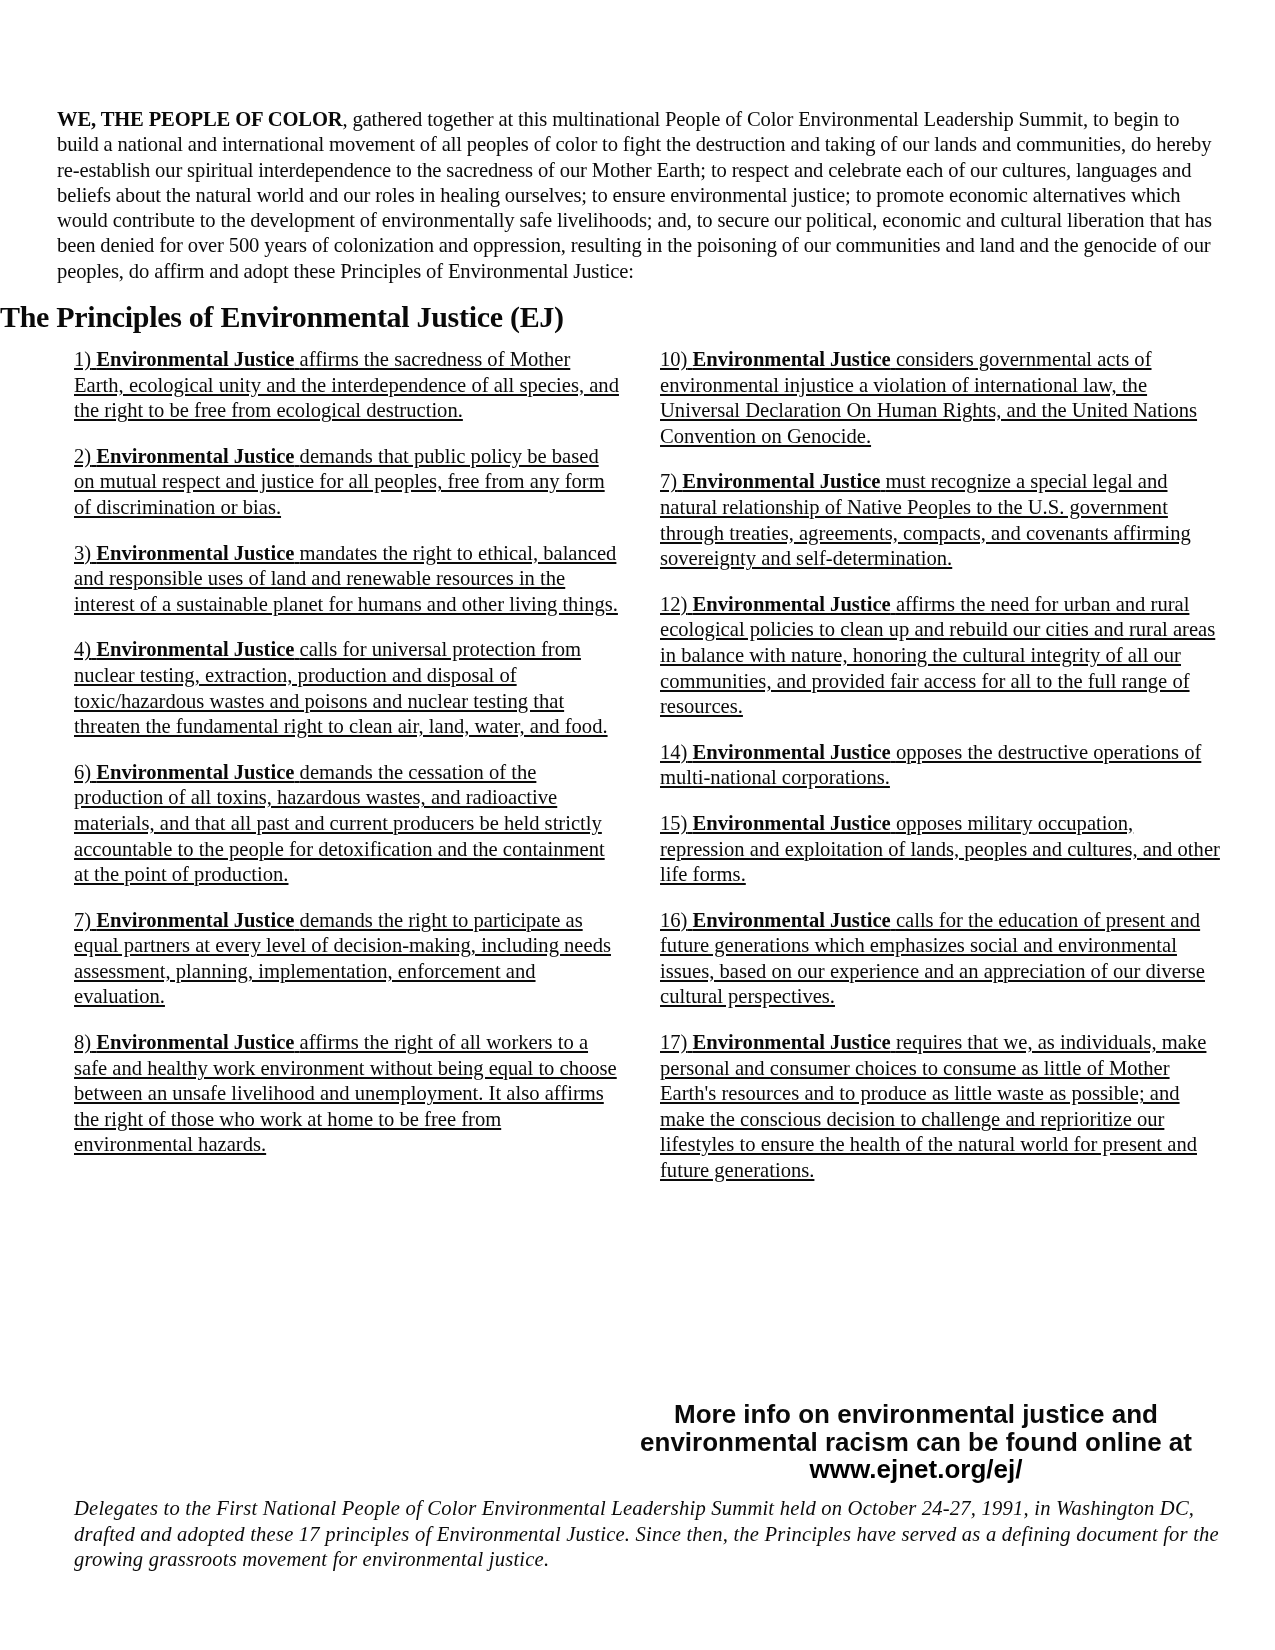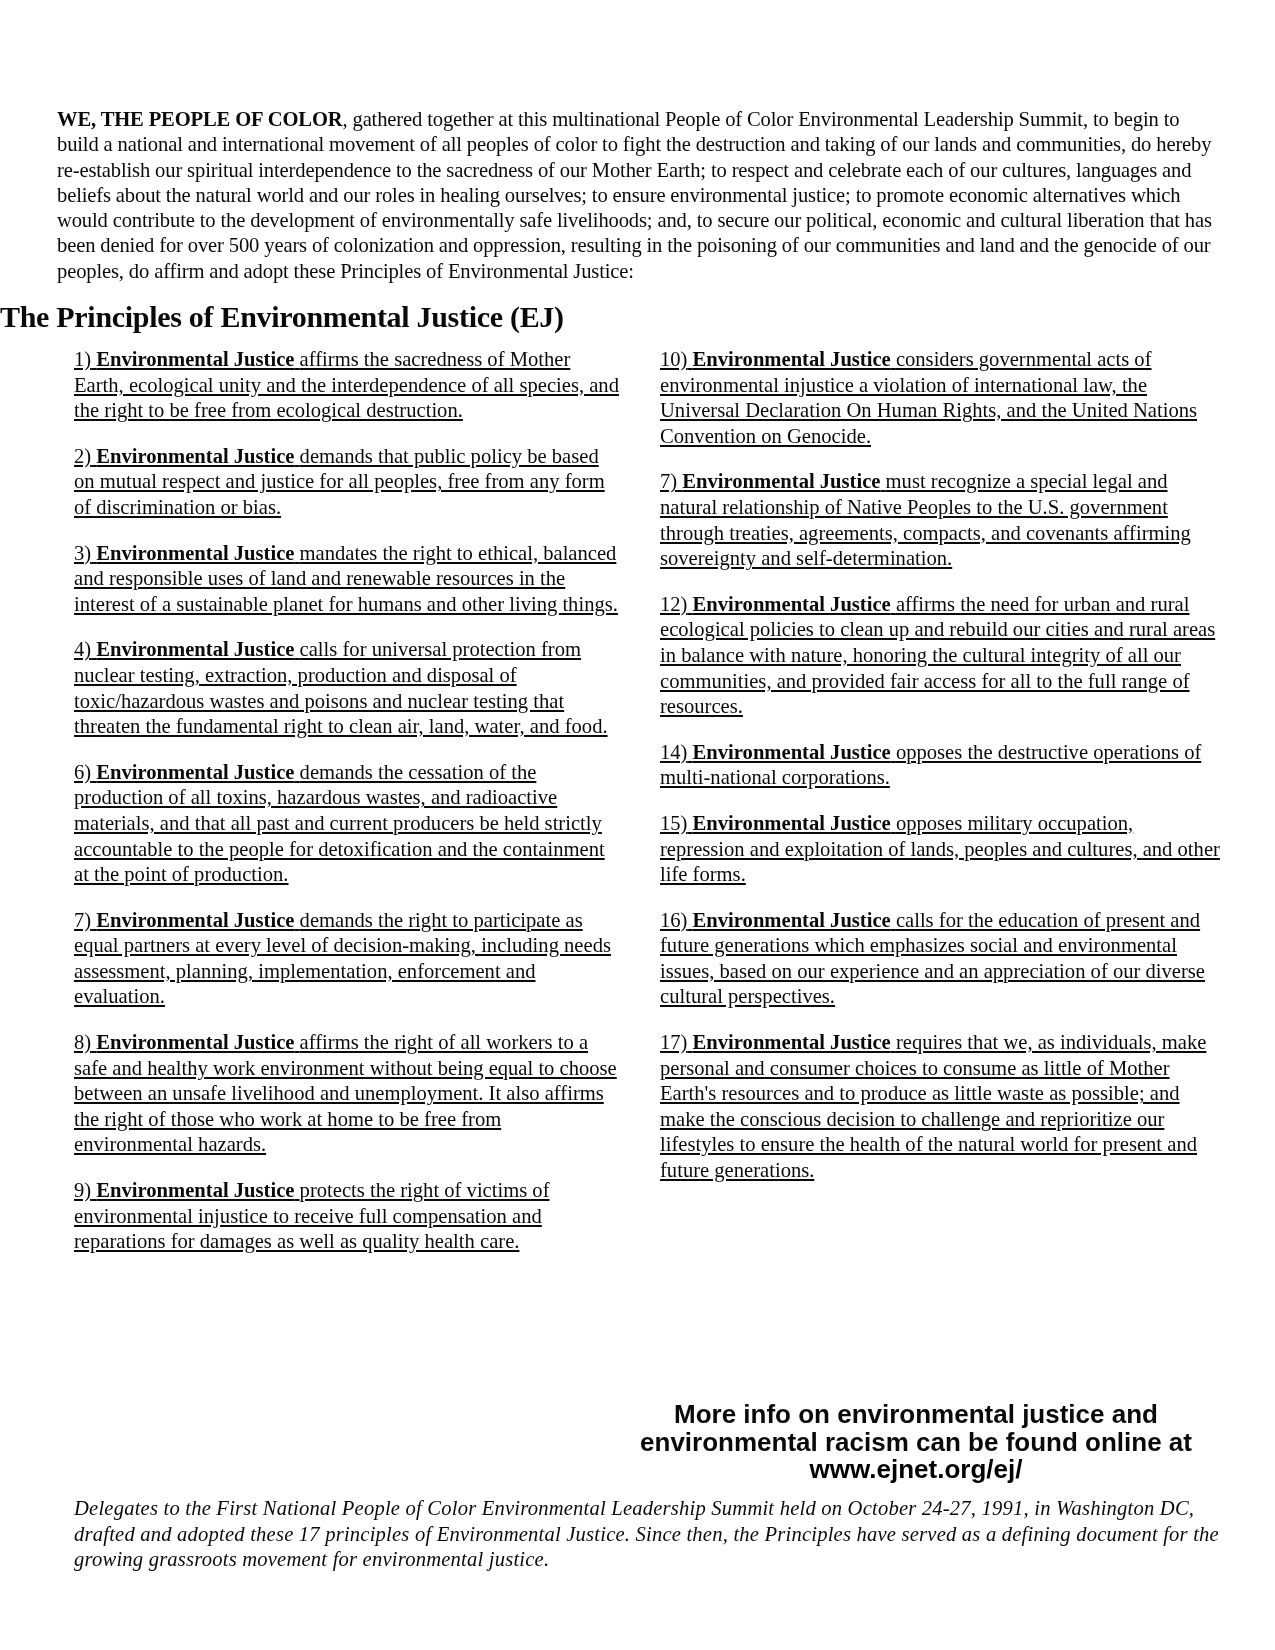--- a/index.html
+++ b/index.html
@@ -41,21 +41,20 @@
 <div class="title">The Principles of Environmental Justice (EJ)</div>
 
 <div class="col col-left">
   <p class="principle"><span>1)</span> <b>Environmental Justice</b> <span>affirms the sacredness of Mother Earth, ecological unity and the interdependence of all species, and the right to be free from ecological destruction.</span></p>
   <p class="principle"><span>2)</span> <b>Environmental Justice</b> <span>demands that public policy be based on mutual respect and justice for all peoples, free from any form of discrimination or bias.</span></p>
   <p class="principle"><span>3)</span> <b>Environmental Justice</b> <span>mandates the right to ethical, balanced and responsible uses of land and renewable resources in the interest of a sustainable planet for humans and other living things.</span></p>
   <p class="principle"><span>4)</span> <b>Environmental Justice</b> <span>calls for universal protection from nuclear testing, extraction, production and disposal of toxic/hazardous wastes and poisons and nuclear testing that threaten the fundamental right to clean air, land, water, and food.</span></p>
   <p class="principle"><span>6)</span> <b>Environmental Justice</b> <span>demands the cessation of the production of all toxins, hazardous wastes, and radioactive materials, and that all past and current producers be held strictly accountable to the people for detoxification and the containment at the point of production.</span></p>
   <p class="principle"><span>7)</span> <b>Environmental Justice</b> <span>demands the right to participate as equal partners at every level of decision-making, including needs assessment, planning, implementation, enforcement and evaluation.</span></p>
   <p class="principle"><span>8)</span> <b>Environmental Justice</b> <span>affirms the right of all workers to a safe and healthy work environment without being equal to choose between an unsafe livelihood and unemployment. It also affirms the right of those who work at home to be free from environmental hazards.</span></p>
-  <p class="principle"><span>9)</span> <b>Environmental Justice</b> <span>protects the right of victims of environmental injustice to receive full compensation and reparations for damages as well as quality health care.</span></p>
 </div>
 
 <div class="col col-right">
   <p class="principle"><span>10)</span> <b>Environmental Justice</b> <span>considers governmental acts of environmental injustice a violation of international law, the Universal Declaration On Human Rights, and the United Nations Convention on Genocide.</span></p>
   <p class="principle"><span>7)</span> <b>Environmental Justice</b> <span>must recognize a special legal and natural relationship of Native Peoples to the U.S. government through treaties, agreements, compacts, and covenants affirming sovereignty and self-determination.</span></p>
   <p class="principle"><span>12)</span> <b>Environmental Justice</b> <span>affirms the need for urban and rural ecological policies to clean up and rebuild our cities and rural areas in balance with nature, honoring the cultural integrity of all our communities, and provided fair access for all to the full range of resources.</span></p>
   <p class="principle"><span>14)</span> <b>Environmental Justice</b> <span>opposes the destructive operations of multi-national corporations.</span></p>
   <p class="principle"><span>15)</span> <b>Environmental Justice</b> <span>opposes military occupation, repression and exploitation of lands, peoples and cultures, and other life forms.</span></p>
   <p class="principle"><span>16)</span> <b>Environmental Justice</b> <span>calls for the education of present and future generations which emphasizes social and environmental issues, based on our experience and an appreciation of our diverse cultural perspectives.</span></p>
   <p class="principle"><span>17)</span> <b>Environmental Justice</b> <span>requires that we, as individuals, make personal and consumer choices to consume as little of Mother Earth's resources and to produce as little waste as possible; and make the conscious decision to challenge and reprioritize our lifestyles to ensure the health of the natural world for present and future generations.</span></p>

